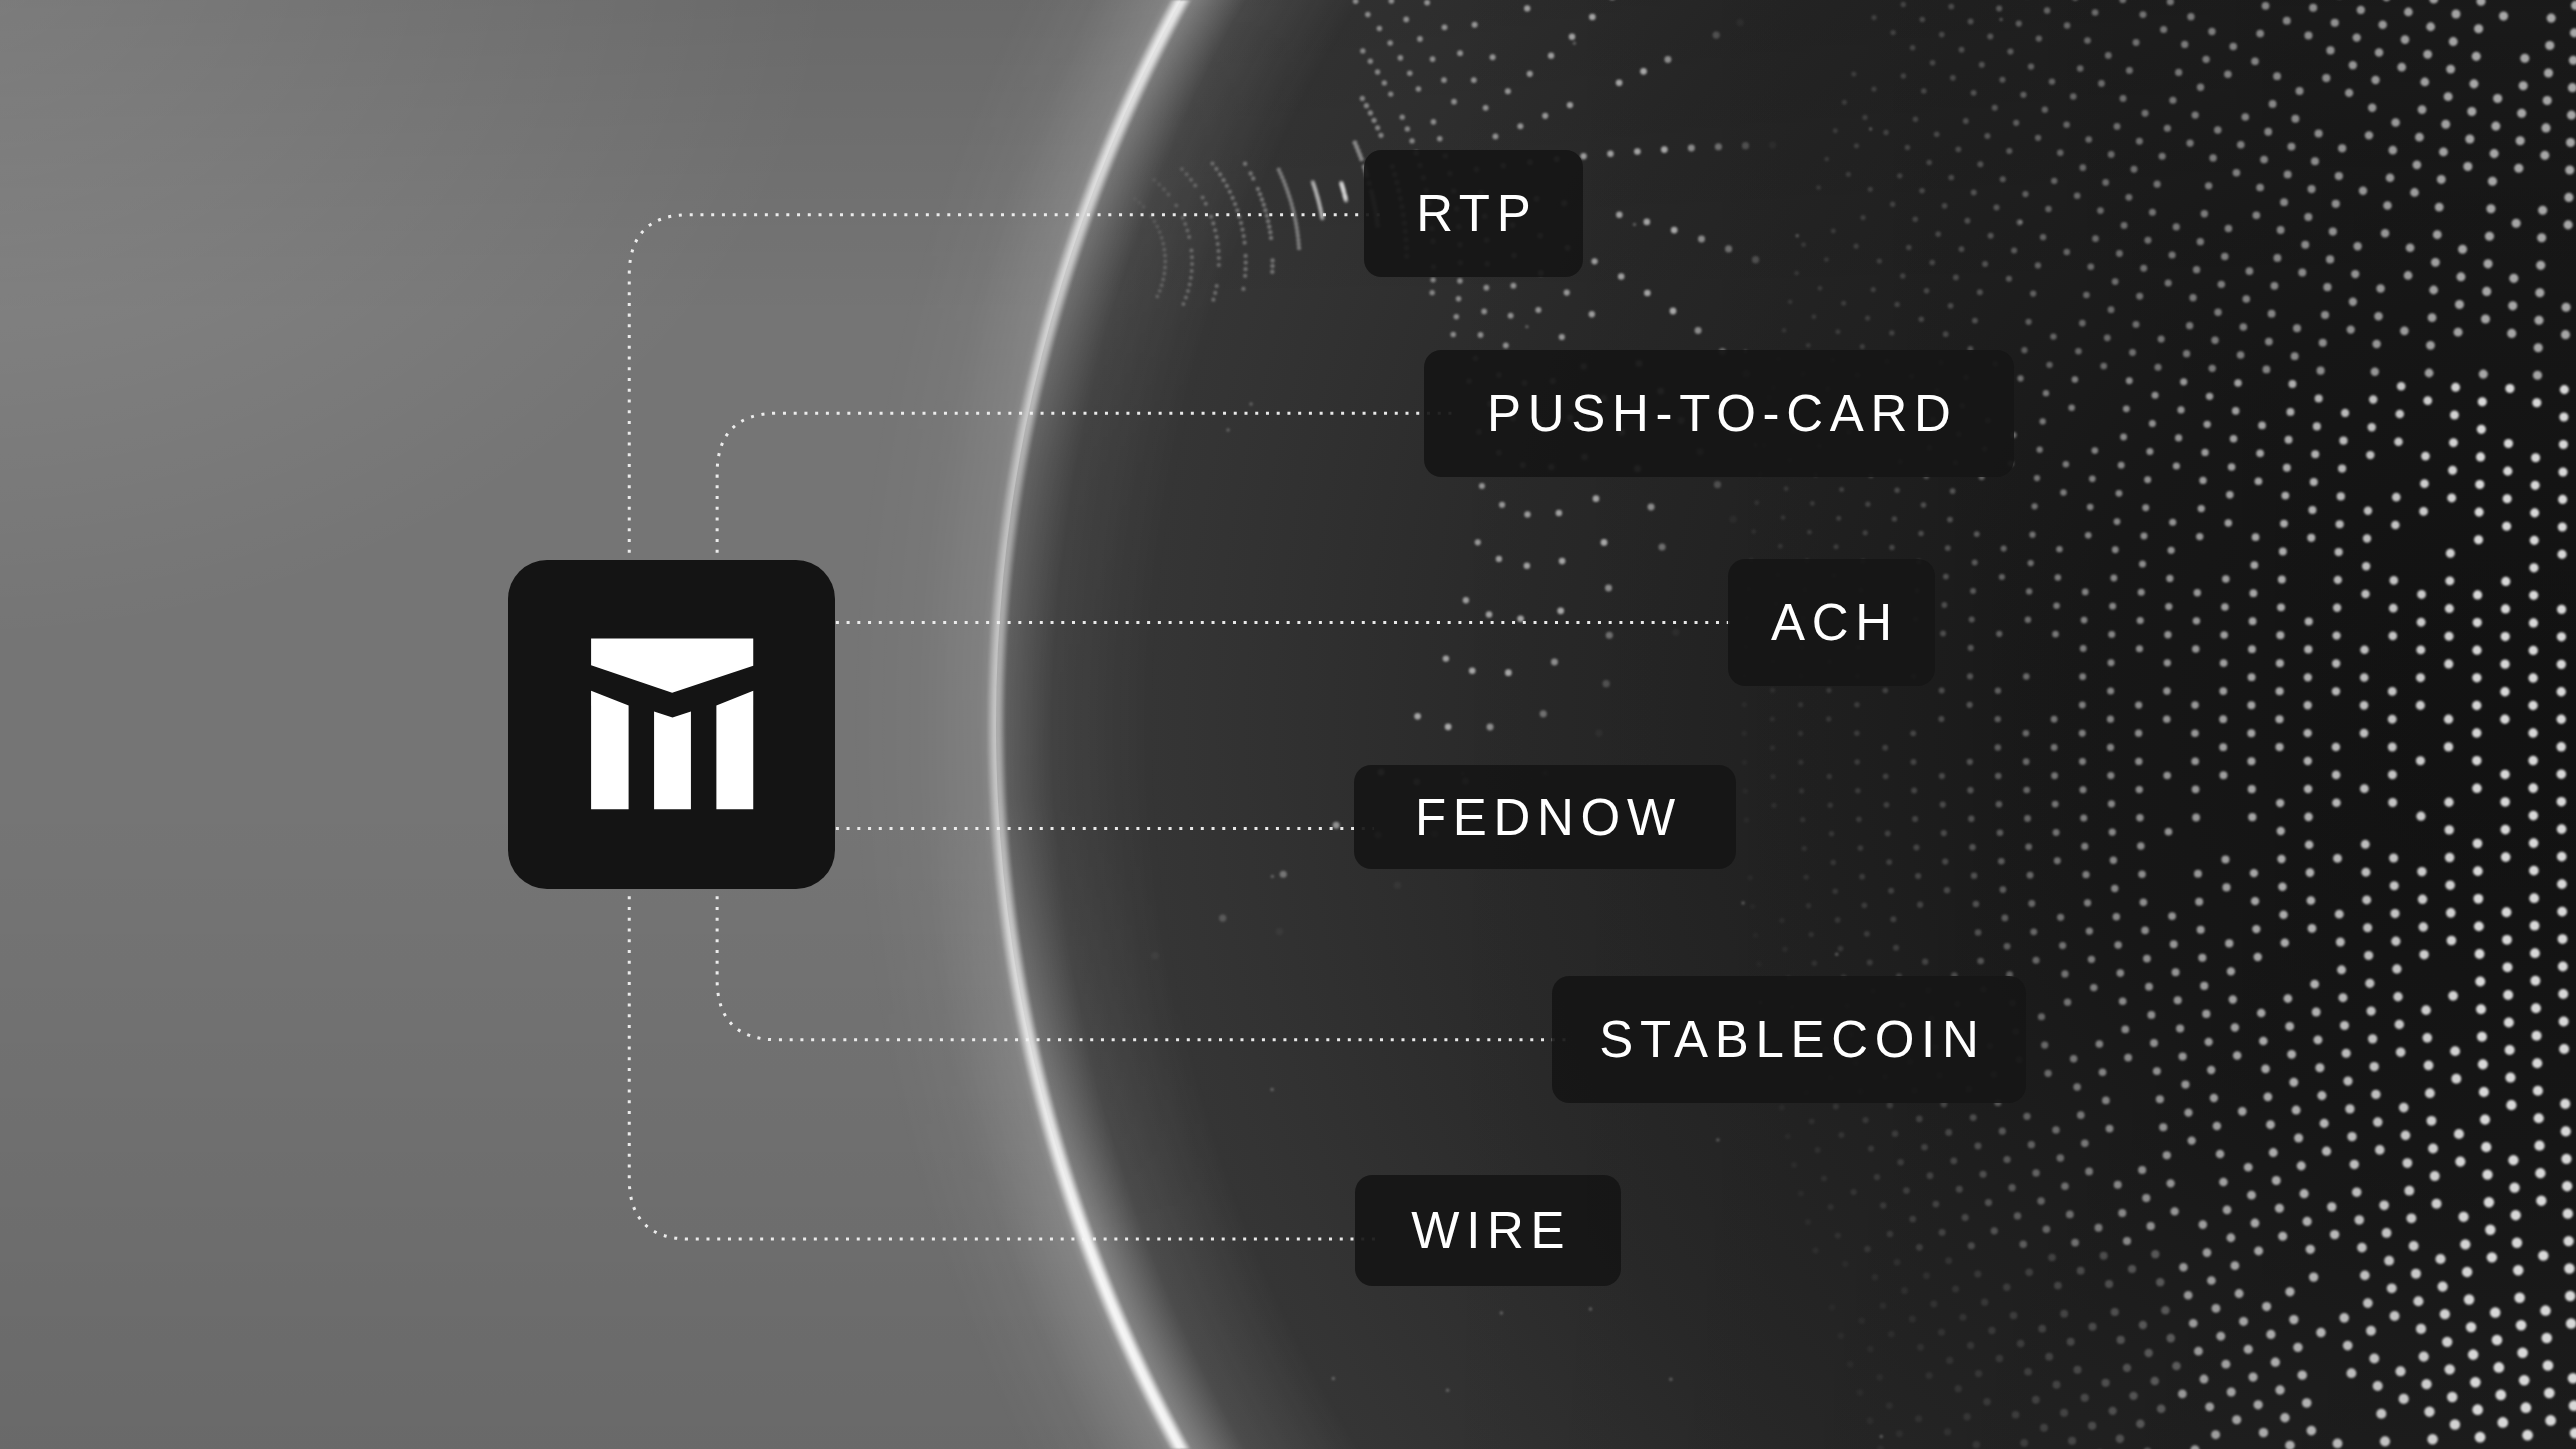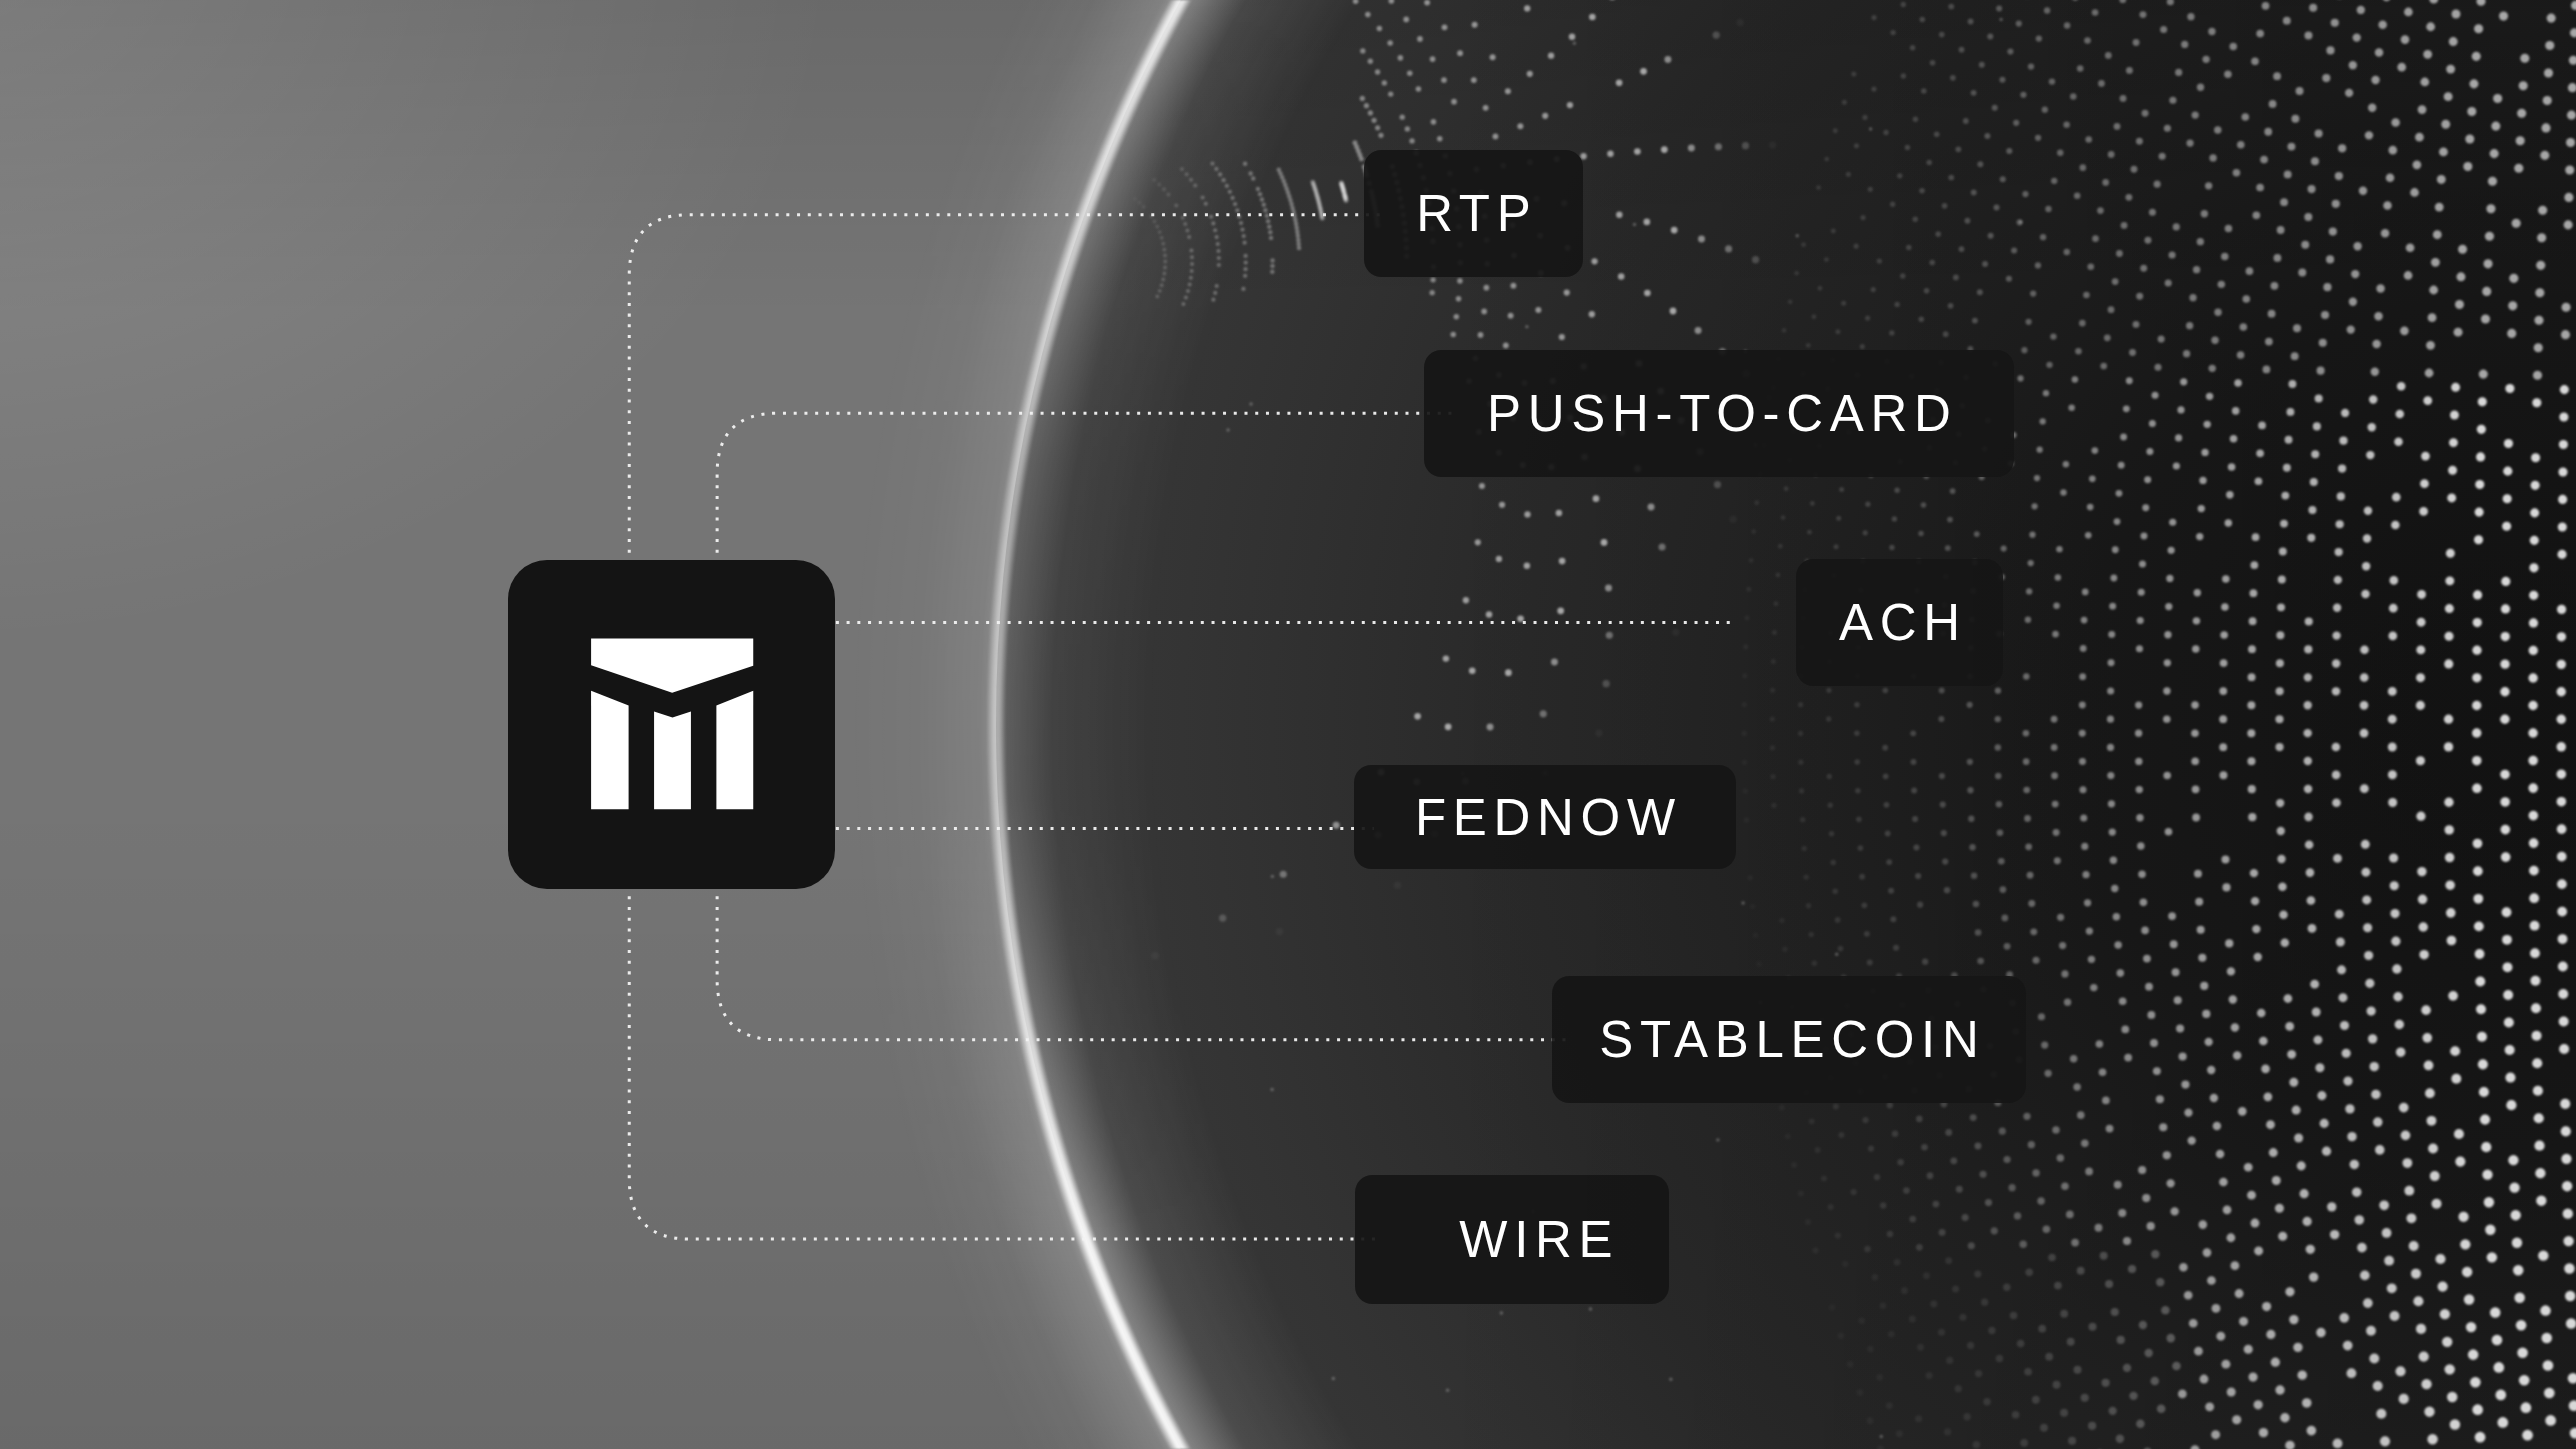--- a/index.html
+++ b/index.html
@@ -1882,27 +1882,27 @@
     </svg>
   </div>
 
   <div id="labels">
       <div class="rail-label" style="left: 1364px; top: 150px; width: 219px; height: 127px;">
         <span>RTP</span>
       </div>
       <div class="rail-label" style="left: 1424px; top: 350px; width: 590px; height: 127px;">
         <span>PUSH-TO-CARD</span>
       </div>
-      <div class="rail-label" style="left: 1796px; top: 559px; width: 207px; height: 127px;">
+      <div class="rail-label" style="left: 1728px; top: 559px; width: 207px; height: 127px;">
         <span>ACH</span>
       </div>
       <div class="rail-label" style="left: 1354px; top: 765px; width: 382px; height: 104px;">
         <span>FEDNOW</span>
       </div>
       <div class="rail-label" style="left: 1552px; top: 976px; width: 474px; height: 127px; text-align: right;">
         <span>STABLECOIN</span>
       </div>
-      <div class="rail-label" style="left: 1355px; top: 1175px; width: 266px; height: 129px; padding-left: 48px;">
+      <div class="rail-label" style="left: 1355px; top: 1175px; width: 266px; height: 111px;">
         <span>WIRE</span>
       </div>
     </div>
 </div>
 
 
 </body></html>

